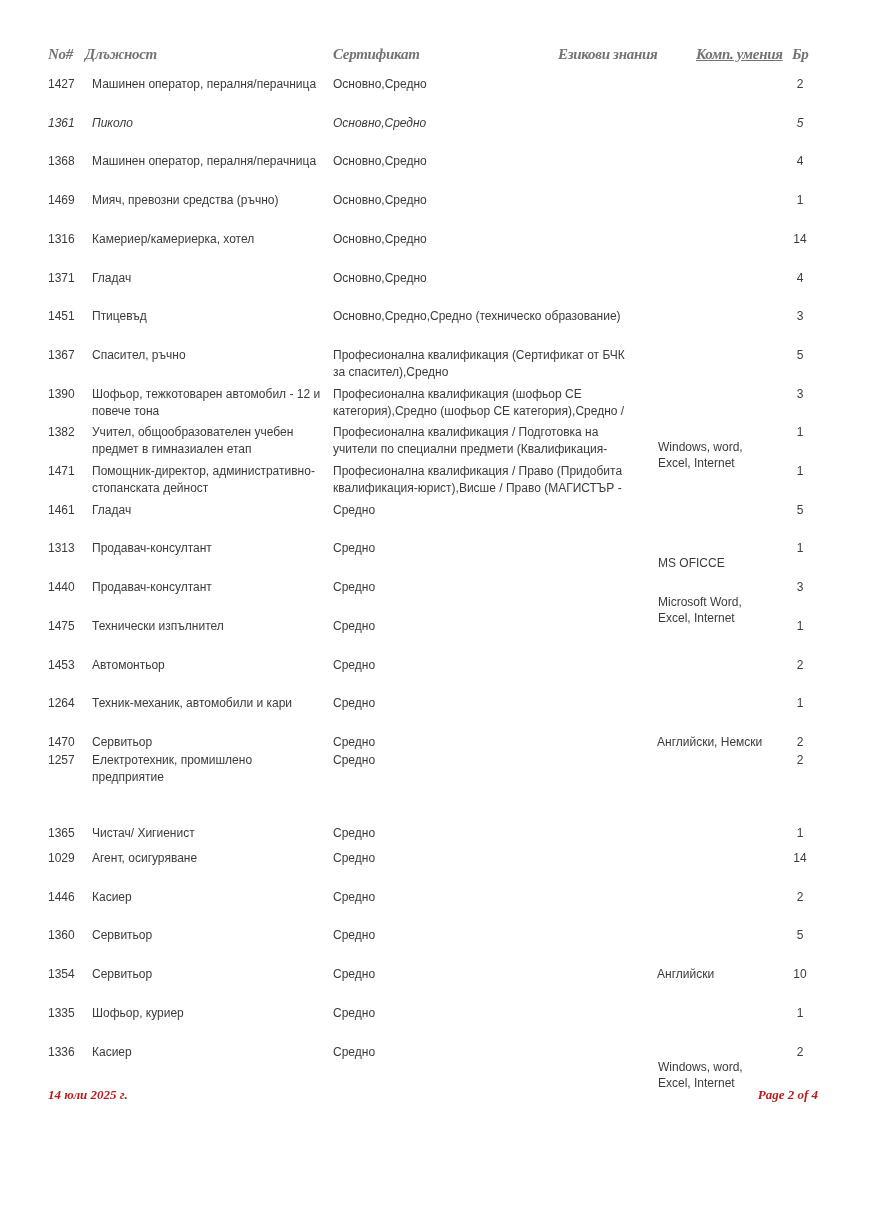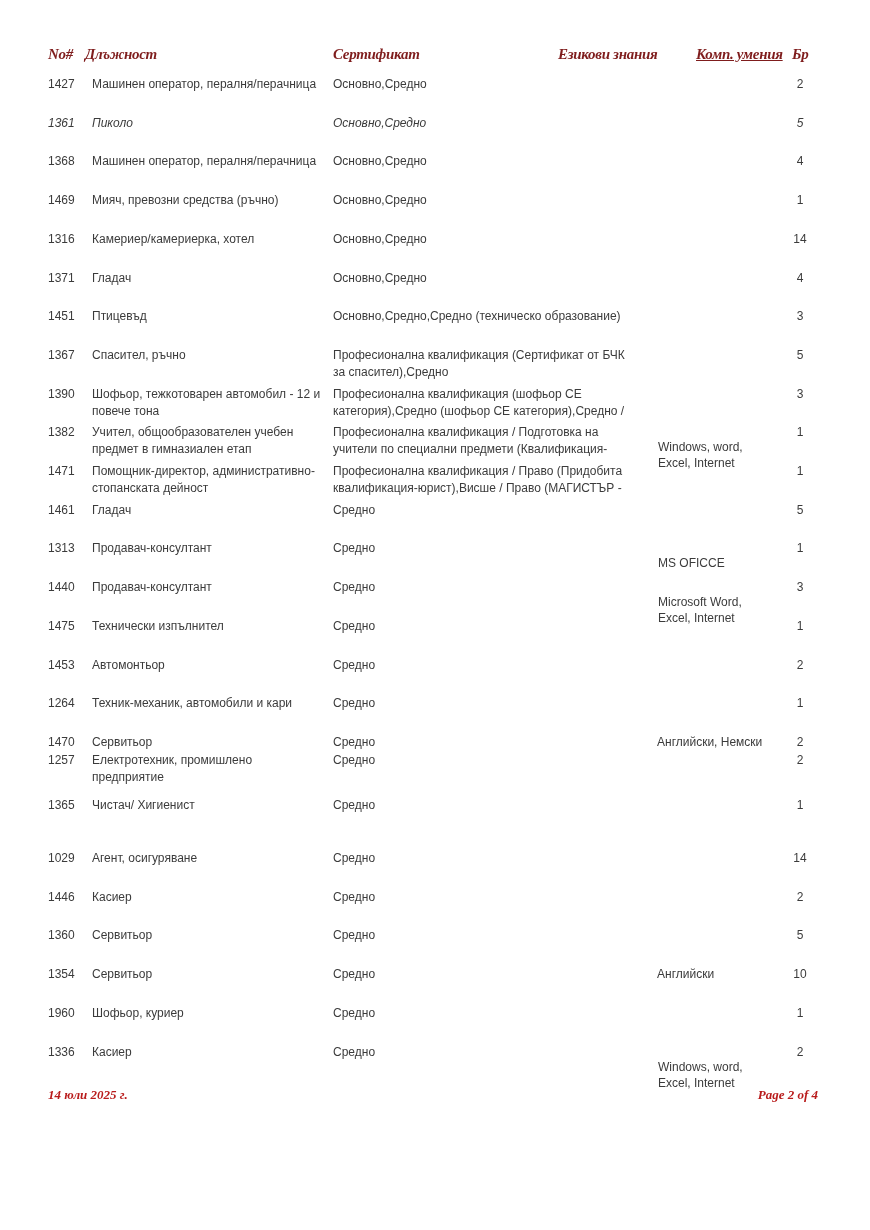--- a/index.html
+++ b/index.html
@@ -4,21 +4,21 @@
 <style>
   html, body { margin:0; padding:0; background:#ffffff; }
   .page {
     position:relative; width:870px; height:1230px; background:#ffffff;
     font-family:"Liberation Sans", sans-serif; color:#3b3b3b; overflow:hidden;
   }
   
   .thead span {
     position:absolute; top:46px;
     font-family:"Liberation Serif", serif; font-style:italic; font-weight:bold;
-    font-size:15px; letter-spacing:-0.3px; color:#7f1d1d; white-space:nowrap;
+    font-size:15px; letter-spacing:-0.3px; color:#737373; white-space:nowrap;
   }
   .h-no        { left:48px;  }
   .h-position  { left:85px;  }
   .h-education { left:333px; }
   .h-languages { left:558px;text-align:center; }
   .h-computer  { left:696px;text-decoration:underline; }
   .h-count     { left:792px; }
   
   .row { position:absolute; left:0; width:870px; height:1px; }
   .c {
@@ -229,21 +229,21 @@
   <div class="row" style="top: 752px;">
     <span class="c c-no">1257</span>
     <span class="c c-position">Електротехник, промишлено
 предприятие</span>
     <span class="c c-education">Средно</span>
     <span class="c c-languages"></span>
     <span class="c c-computer"></span>
     <span class="c c-count">2</span>
   </div>
 
-  <div class="row" style="top: 797px;">
+  <div class="row" style="top: 825px;">
     <span class="c c-no">1365</span>
     <span class="c c-position">Чистач/ Хигиенист</span>
     <span class="c c-education">Средно</span>
     <span class="c c-languages"></span>
     <span class="c c-computer"></span>
     <span class="c c-count">1</span>
   </div>
 
   <div class="row" style="top: 850px;">
     <span class="c c-no">1029</span>
@@ -275,21 +275,21 @@
   <div class="row" style="top: 966.1px;">
     <span class="c c-no">1354</span>
     <span class="c c-position">Сервитьор</span>
     <span class="c c-education">Средно</span>
     <span class="c c-languages">Английски</span>
     <span class="c c-computer"></span>
     <span class="c c-count">10</span>
   </div>
 
   <div class="row" style="top: 1004.8px;">
-    <span class="c c-no">1960</span>
+    <span class="c c-no">1335</span>
     <span class="c c-position">Шофьор, куриер</span>
     <span class="c c-education">Средно</span>
     <span class="c c-languages"></span>
     <span class="c c-computer"></span>
     <span class="c c-count">1</span>
   </div>
 
   <div class="row" style="top: 1043.5px;">
     <span class="c c-no">1336</span>
     <span class="c c-position">Касиер</span>

